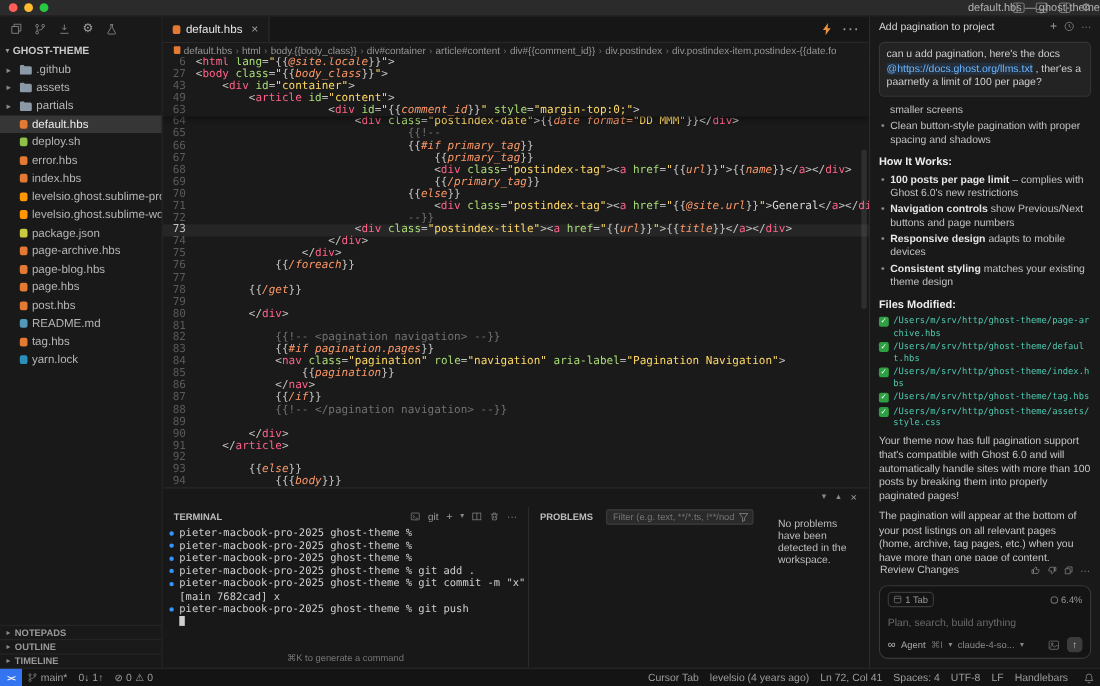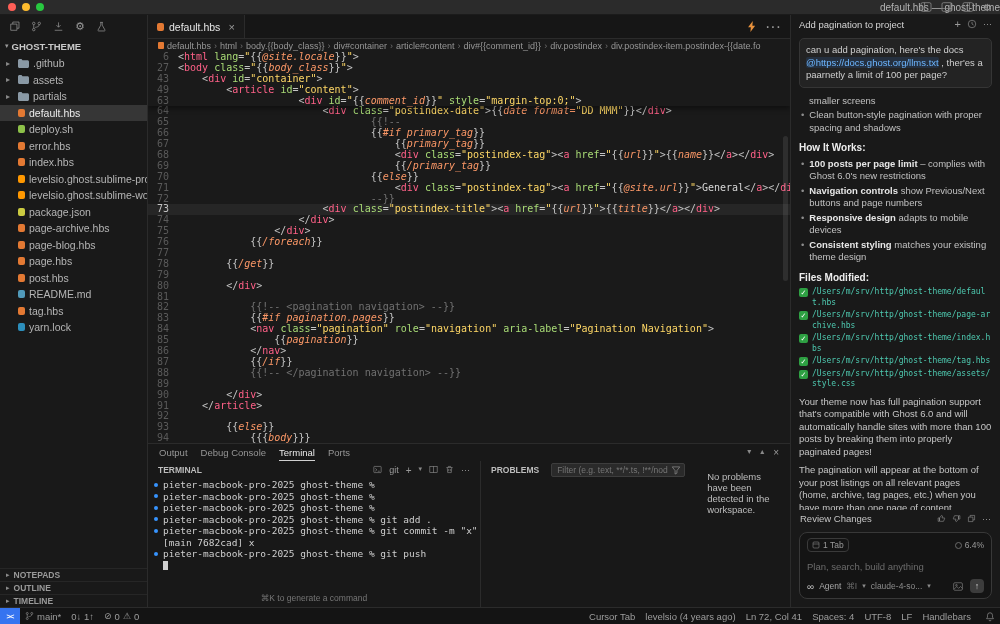--- a/index.html
+++ b/index.html
@@ -389,26 +389,20 @@
             <div class="line"><span class="ln">93</span><span class="lc">        <span class="t-pun">{{</span><span class="t-hb">else</span><span class="t-pun">}}</span></span></div>
             <div class="line"><span class="ln">94</span><span class="lc">            <span class="t-pun">{{{</span><span class="t-hb">body</span><span class="t-pun">}}}</span></span></div>
           </div>
         <div class="vscroll">
             <div class="vthumb"></div>
           </div>
       </div>
 
       <div class="panel">
         <div class="panel-tabs">
-          <span id="panel-tab-list" style="display:flex;gap:13px;height:100%">
-              <div class="ptab">Output</div>
-              <div class="ptab">Debug Console</div>
-              <div class="ptab active">Terminal</div>
-              <div class="ptab">Ports</div>
-            </span>
           <div class="ptab-icons">
             <span class="chev" style="font-size:8px">▾</span>
             <span class="chev" style="font-size:8px">▴</span>
             <span style="font-size:10px">×</span>
           </div>
         </div>
         <div class="panel-split">
           <div class="term-pane">
             <div class="pane-head">
               <span>TERMINAL</span>
@@ -502,25 +496,25 @@
               <span class="bdot">•</span>
               <span class="btxt"><b>Responsive design</b> adapts to mobile devices</span>
             </div>
             <div class="c-bullet">
               <span class="bdot">•</span>
               <span class="btxt"><b>Consistent styling</b> matches your existing theme design</span>
             </div>
             <div class="c-h">Files Modified:</div>
             <div class="c-file">
               <span class="chk">✓</span>
-              <span class="fpath">/Users/m/srv/http/ghost-theme/default.hbs</span>
+              <span class="fpath">/Users/m/srv/http/ghost-theme/page-archive.hbs</span>
             </div>
             <div class="c-file">
               <span class="chk">✓</span>
-              <span class="fpath">/Users/m/srv/http/ghost-theme/page-archive.hbs</span>
+              <span class="fpath">/Users/m/srv/http/ghost-theme/default.hbs</span>
             </div>
             <div class="c-file">
               <span class="chk">✓</span>
               <span class="fpath">/Users/m/srv/http/ghost-theme/index.hbs</span>
             </div>
             <div class="c-file">
               <span class="chk">✓</span>
               <span class="fpath">/Users/m/srv/http/ghost-theme/tag.hbs</span>
             </div>
             <div class="c-file">

